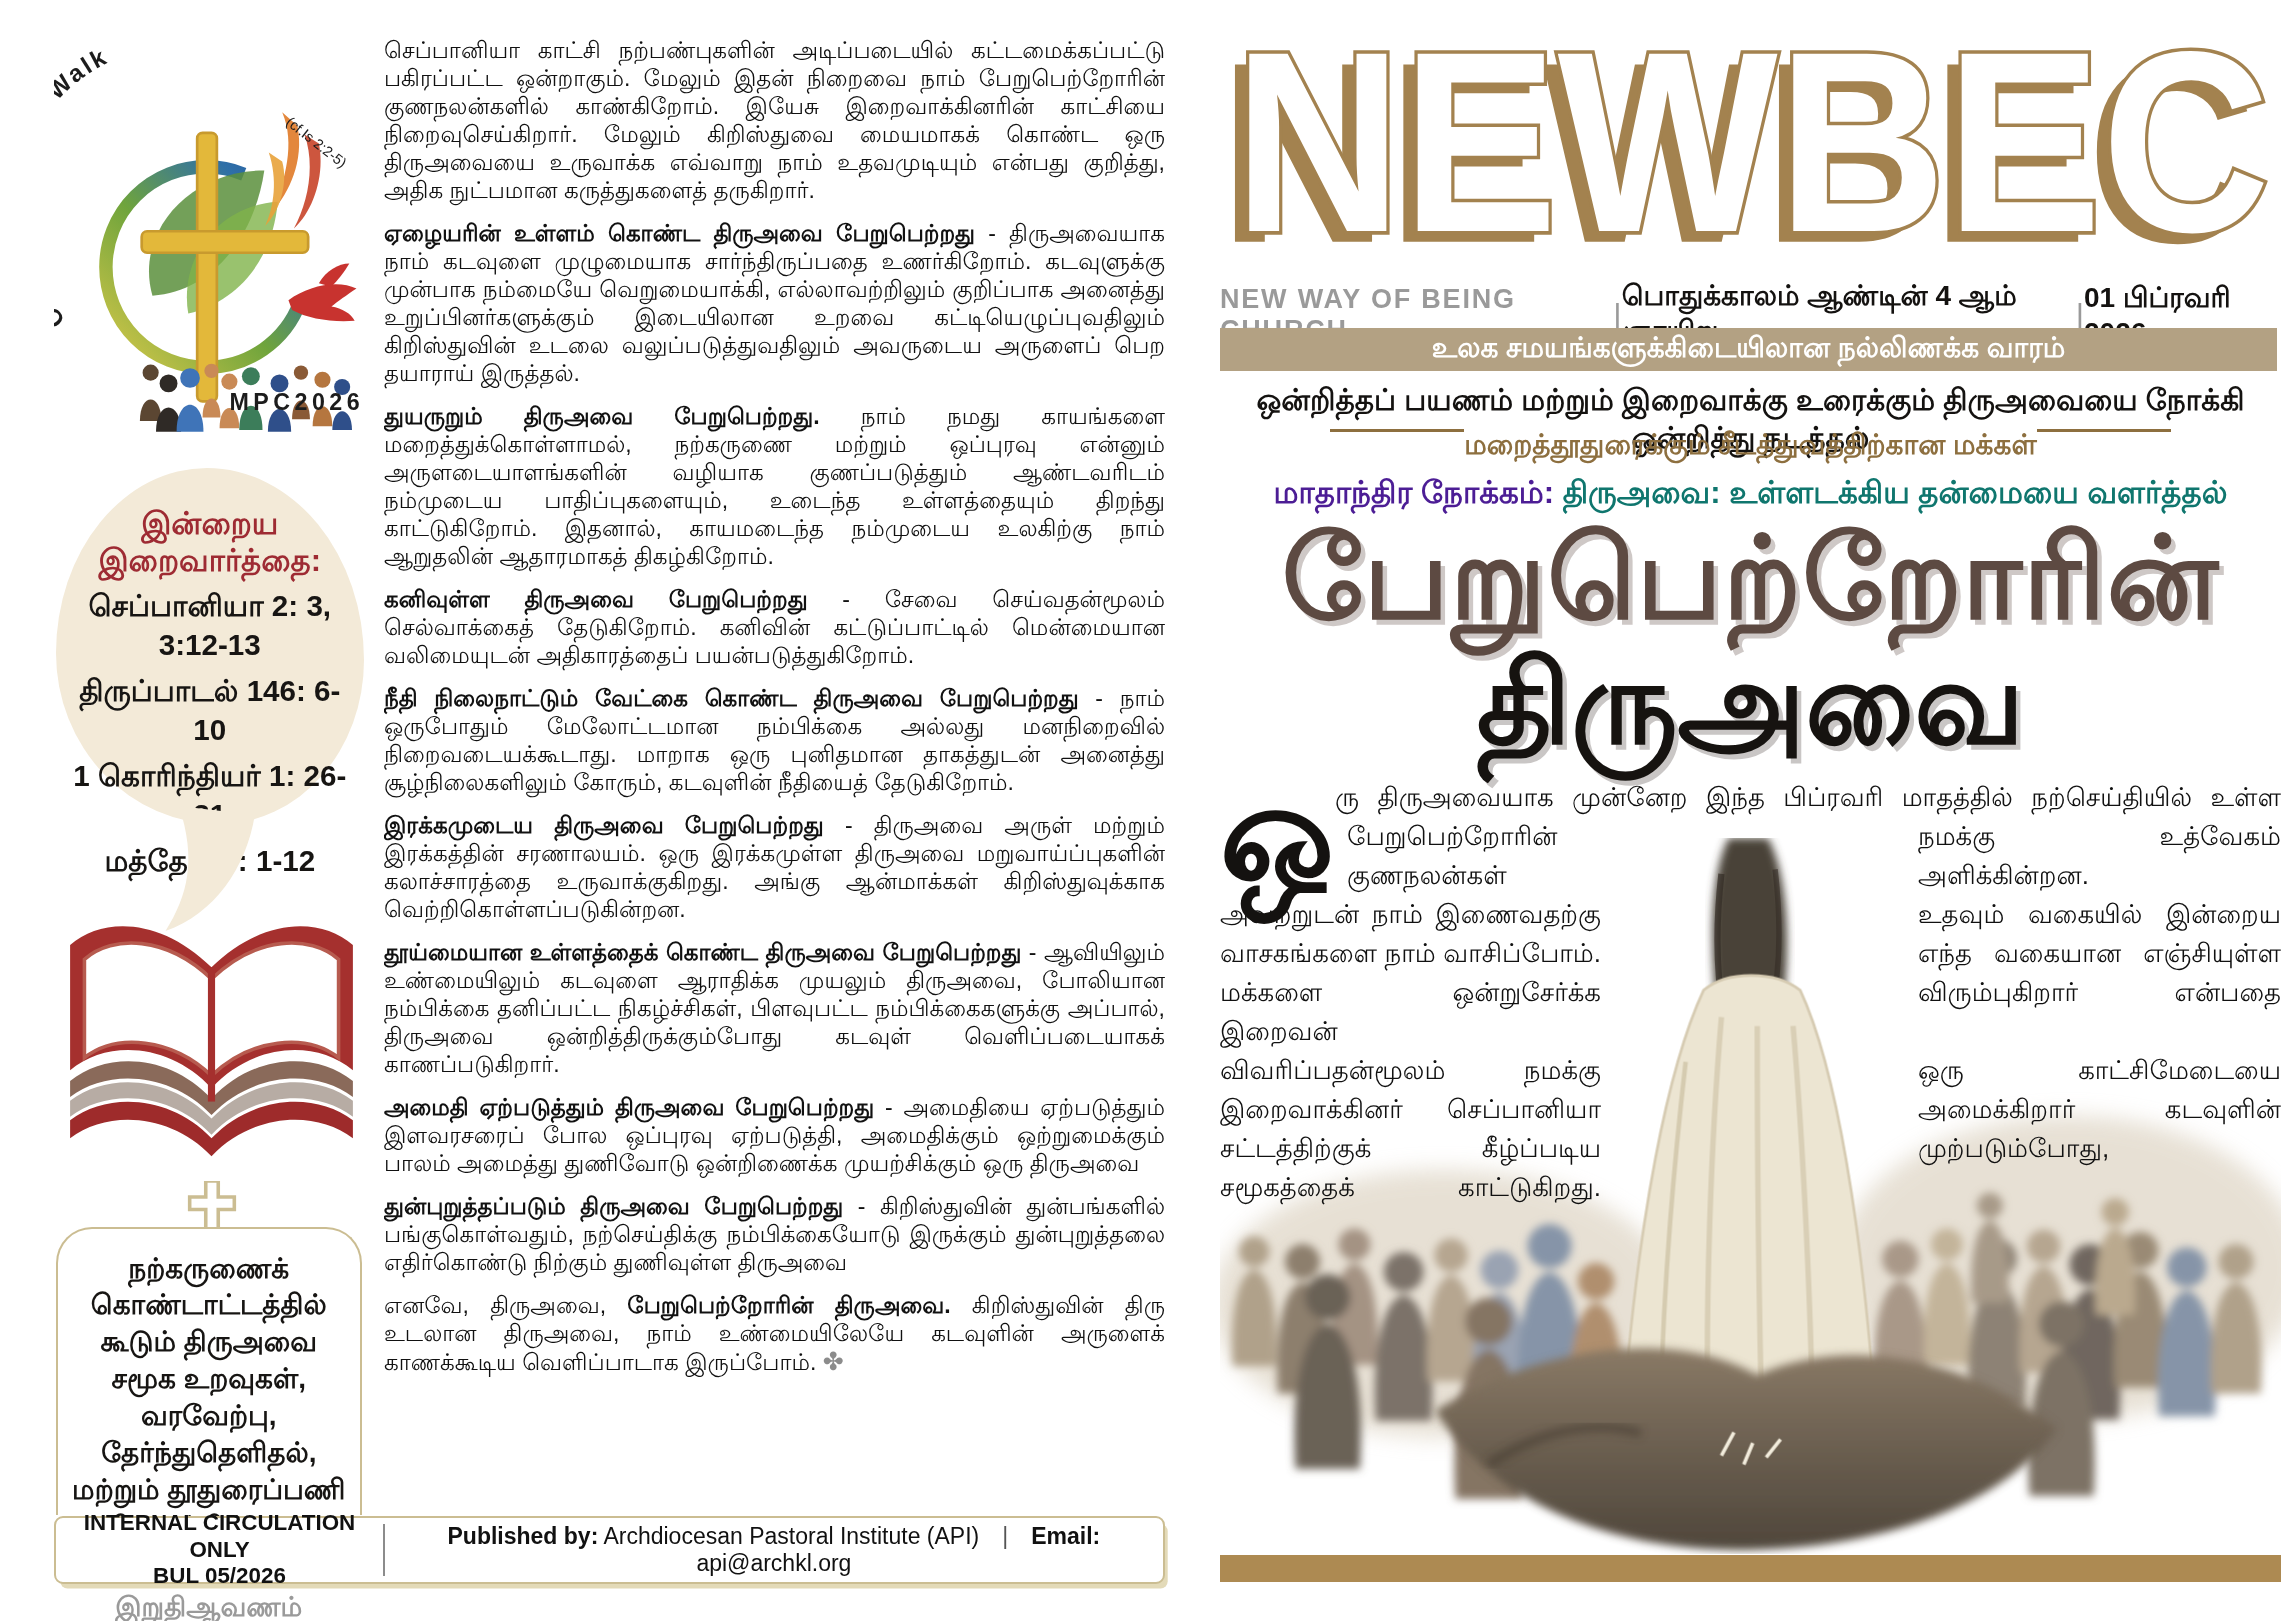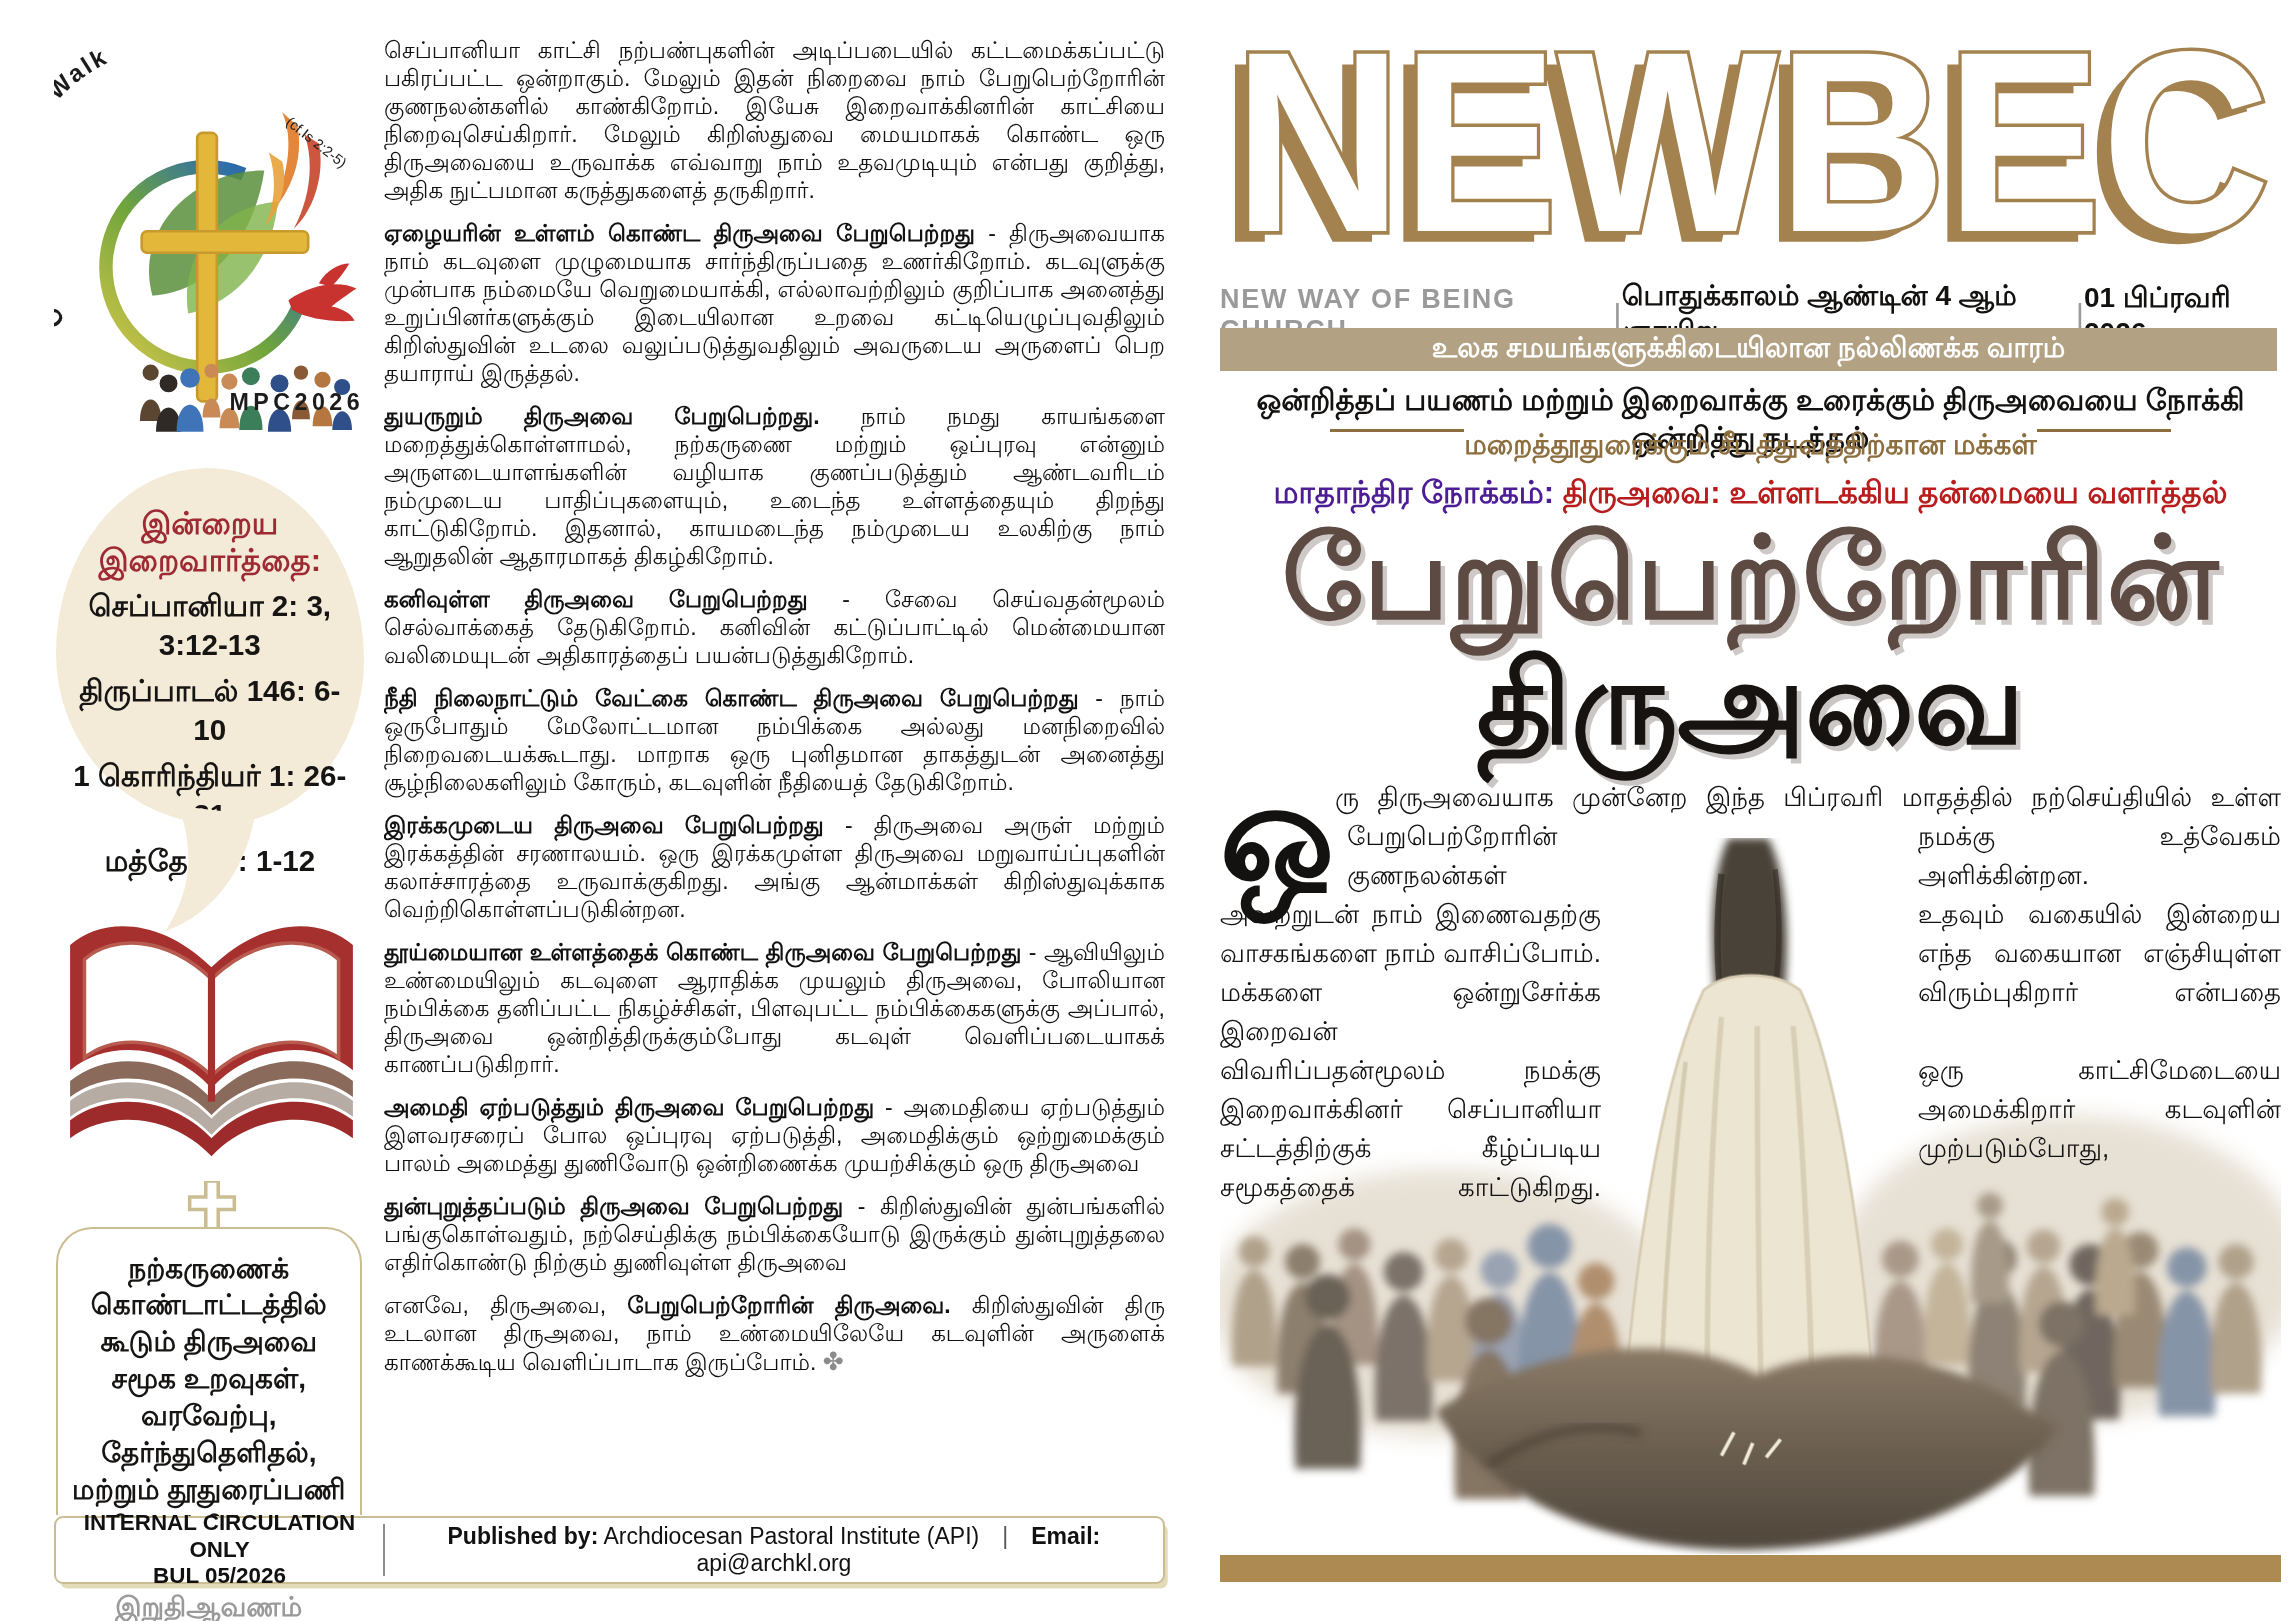--- a/index.html
+++ b/index.html
@@ -44,21 +44,21 @@
   .tag-sep{color:#9a9a9a;font-size:32px;font-weight:normal;}
   .tag-mid,.tag-right{font-weight:bold;font-size:28px;color:#141210;}
   #rp-band{left:0;top:301px;width:1057px;height:43px;background:#b3a183;color:#ffffff;
            display:flex;align-items:center;justify-content:center;font-size:28px;font-weight:600;}
   #rp-line1{left:0;top:356px;width:1061px;text-align:center;font-weight:bold;font-size:29.6px;color:#141210;}
   #rp-line2{left:0;top:402px;width:1061px;display:flex;justify-content:center;gap:0;}
   #rp-line2 .rule{width:134px;height:2.7px;background:#8d6f3f;}
   #rp-line2 .txt{color:#8d6f3f;font-weight:bold;font-size:28px;}
   #rp-focus{left:0;top:448px;width:1061px;text-align:center;font-size:31px;}
   #rp-focus .lbl{color:#4c1d95;font-weight:bold;}
-  #rp-focus .val{color:#b91c1c;font-weight:bold;}
+  #rp-focus .val{color:#0f766e;font-weight:bold;}
   #rp-title1{left:0;top:491px;width:1061px;text-align:center;font-size:115px;font-weight:bold;
              color:#5d4a42;letter-spacing:0.9px;line-height:1.05;
              text-shadow:4.5px 4.5px 0 rgba(93,74,66,.30);}
   #rp-title2{left:0;top:616px;width:1061px;text-align:center;font-size:115px;font-weight:bold;
              color:#161310;line-height:1.05;text-shadow:4.5px 4.5px 0 rgba(60,50,45,.28);}
   #rp-article{left:0;top:751px;width:1061px;z-index:2;font-size:26px;line-height:39px;}
   #rp-dropcap{position:absolute;left:0;top:-12.5px;font-size:136px;line-height:1;font-weight:bold;color:#141210;}
   .r1{margin-left:115px;text-align:justify;text-align-last:justify;}
   .row{display:flex;}
   .row .l{flex:0 0 381px;text-align:justify;text-align-last:justify;}

